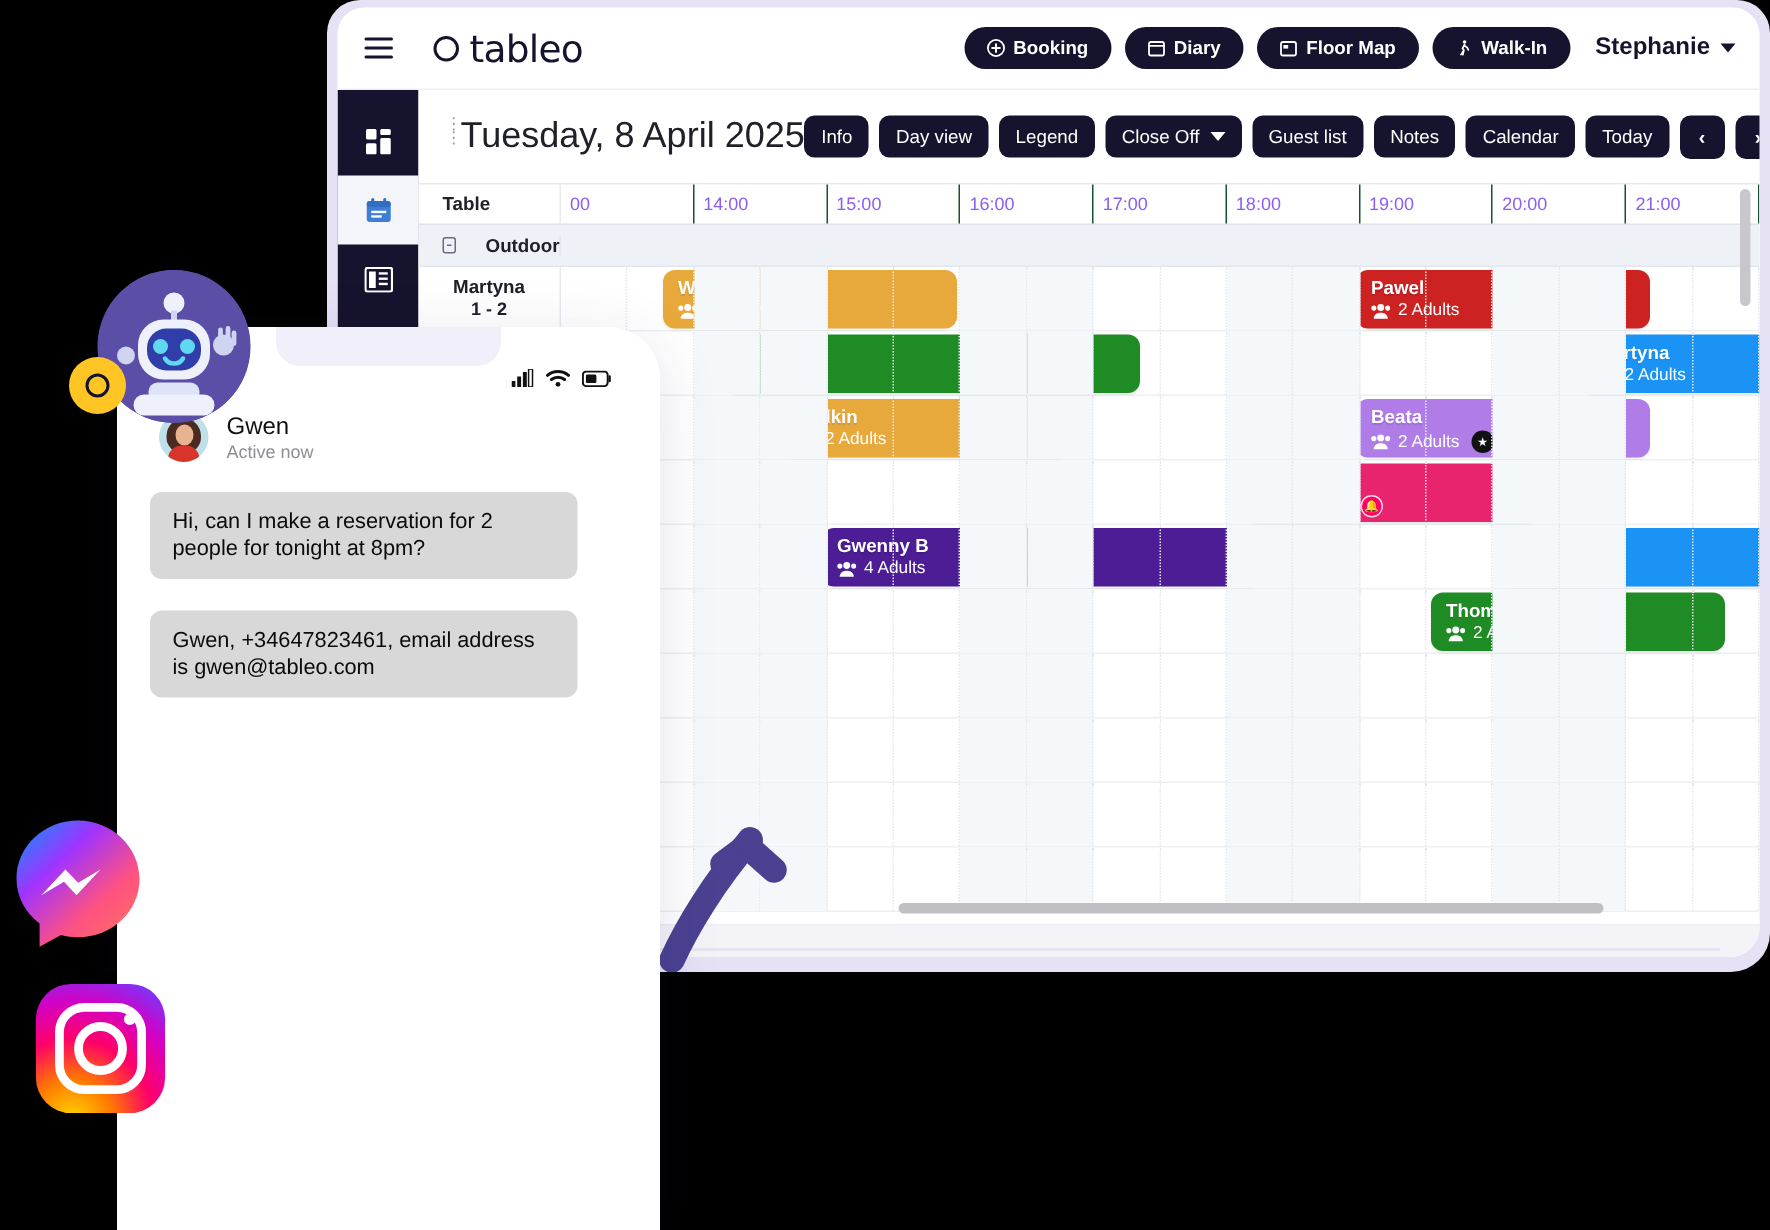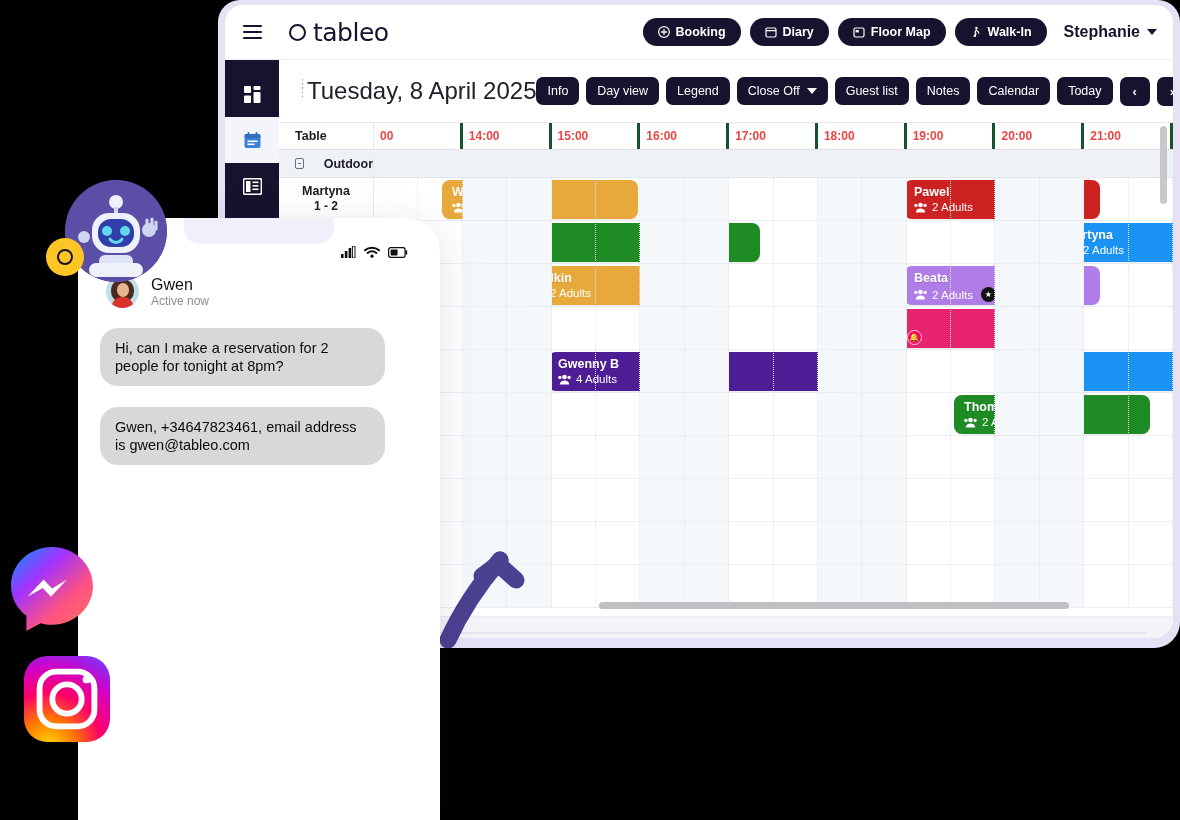--- a/index.html
+++ b/index.html
@@ -73,23 +73,23 @@
   .tbtn.sq { padding: 7px 13px; font-size: 13px; font-weight: 700; }
 
   
   .gridwrap { position: absolute; left: 0; right: 0; top: 62px; bottom: 0; overflow: hidden; }
   .timehdr { display: flex; height: 28px; border-top: 1px solid #e9e9ef;
     border-bottom: 1px solid #e0e0e8; background: #fff; }
   .tablecol { width: 95px; min-width: 95px; font-size: 12.5px; font-weight: 700;
     color: #20202a; display: flex; align-items: center; padding-left: 16px;
     border-right: 1px solid #e9e9ef; }
   .hours { flex: 1; display: flex; position: relative; }
-  .hourcell { flex: 1; font-size: 12px; font-weight: 700; color: #ef4444;
+  .hourcell { flex: 1; font-size: 12px; font-weight: 400; color: #8b5cf6;
     padding-left: 6px; display: flex; align-items: center;
-    border-right: 3px solid #14532d; }
+    border-right: 1px solid #14532d; }
 
   .groupRow { display: flex; height: 28px; background: #eef2f7; align-items: center;
     border-bottom: 1px solid #e2e6ed; }
   .groupLbl { width: 95px; min-width: 95px; display: flex; align-items: center; gap: 20px;
     padding-left: 16px; font-size: 12.5px; font-weight: 700; color: #20202a;
     border-right: 1px solid #e2e6ed; }
   .collapse { width: 11px; height: 11px; border: 1.4px solid #6b6b80; border-radius: 2px;
     position: relative; cursor: pointer; }
   .collapse::after { content: ""; position: absolute; left: 1.5px; right: 1.5px; top: 3.6px;
     height: 1.4px; background: #6b6b80; }
@@ -148,21 +148,21 @@
     border-radius: 50% 50% 45% 45%; background: #4b2a21; }
   .av-face { position: absolute; left: 10.5px; top: 8px; width: 12px; height: 14px;
     border-radius: 50%; background: #e8b48f; }
   .av-body { position: absolute; left: 6px; bottom: -2px; width: 21px; height: 13px;
     border-radius: 9px 9px 0 0; background: #d9342b; }
   .ph-name { font-size: 16px; font-weight: 400; color: #111; line-height: 18px; }
   .ph-status { font-size: 12px; color: #8e8e93; line-height: 14px; }
 
   .chat { position: absolute; left: 0; right: 0; top: 110px; bottom: 0;
     padding: 0 22px; display: flex; flex-direction: column; gap: 21px; }
-  .bub { max-width: 285px; border-radius: 18px; padding: 11px 15px;
+  .bub { max-width: 285px; border-radius: 8px; padding: 11px 15px;
     font-size: 14.5px; line-height: 18px; }
   .bub.them { background: #d8d8d8; color: #0b0b0b; align-self: flex-start; }
   .bub.me { background: #1a73ff; color: #fff; align-self: flex-end; }
   .bub.me.long { max-width: 292px; }
 
   
   .bot { position: absolute; left: 65px; top: 180px; width: 102px; height: 102px;
     border-radius: 50%; background: #5b4ea6; overflow: hidden; }
   .bot-badge { position: absolute; left: 46px; top: 238px; width: 38px; height: 38px;
     border-radius: 50%; background: #ffc524; display: flex; align-items: center;

